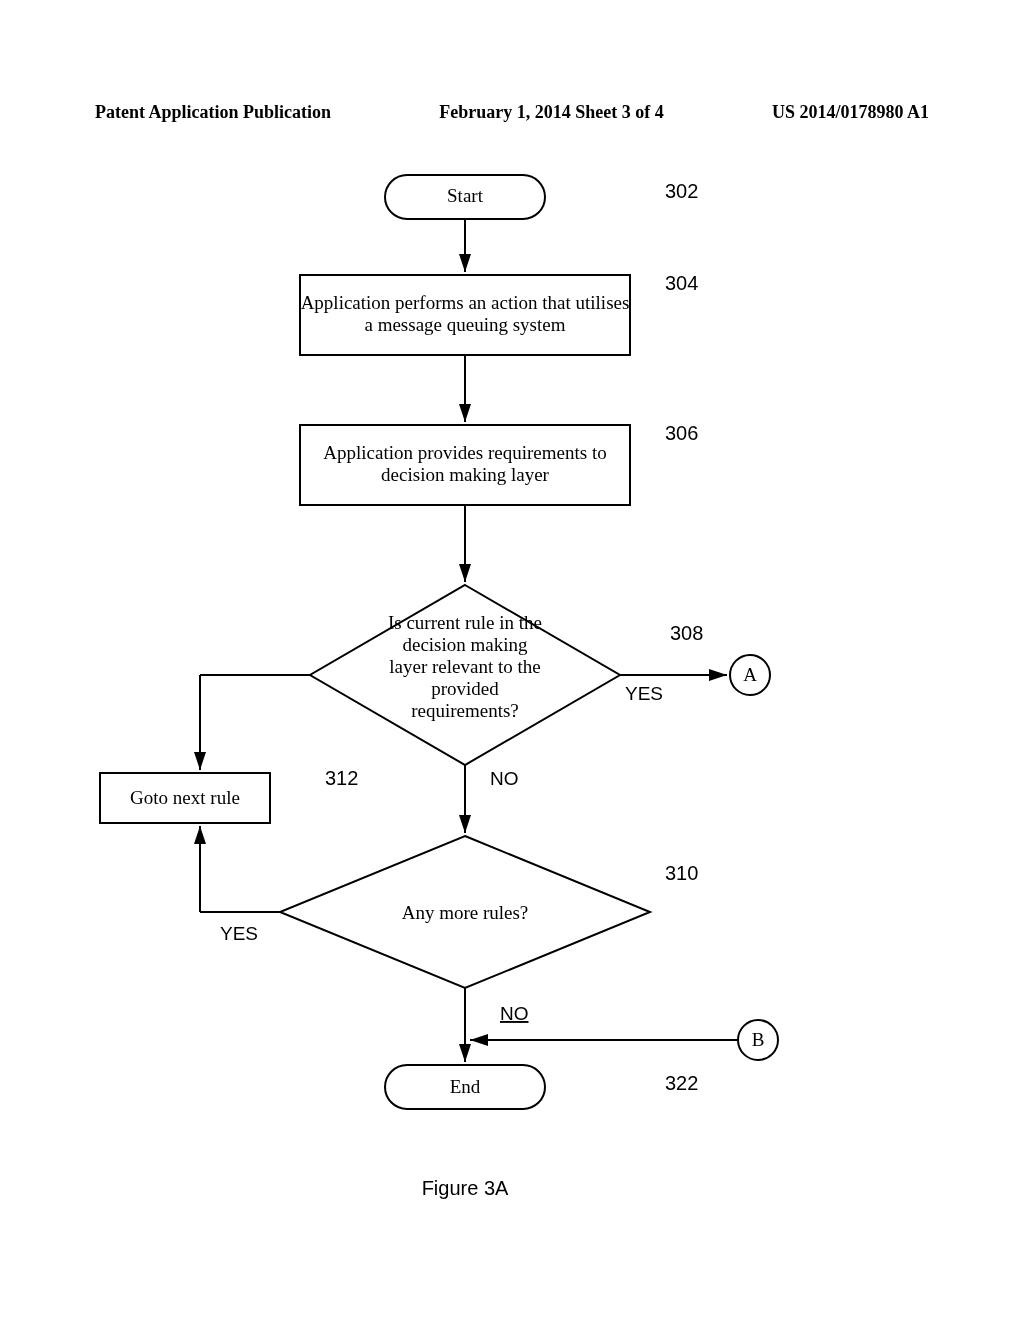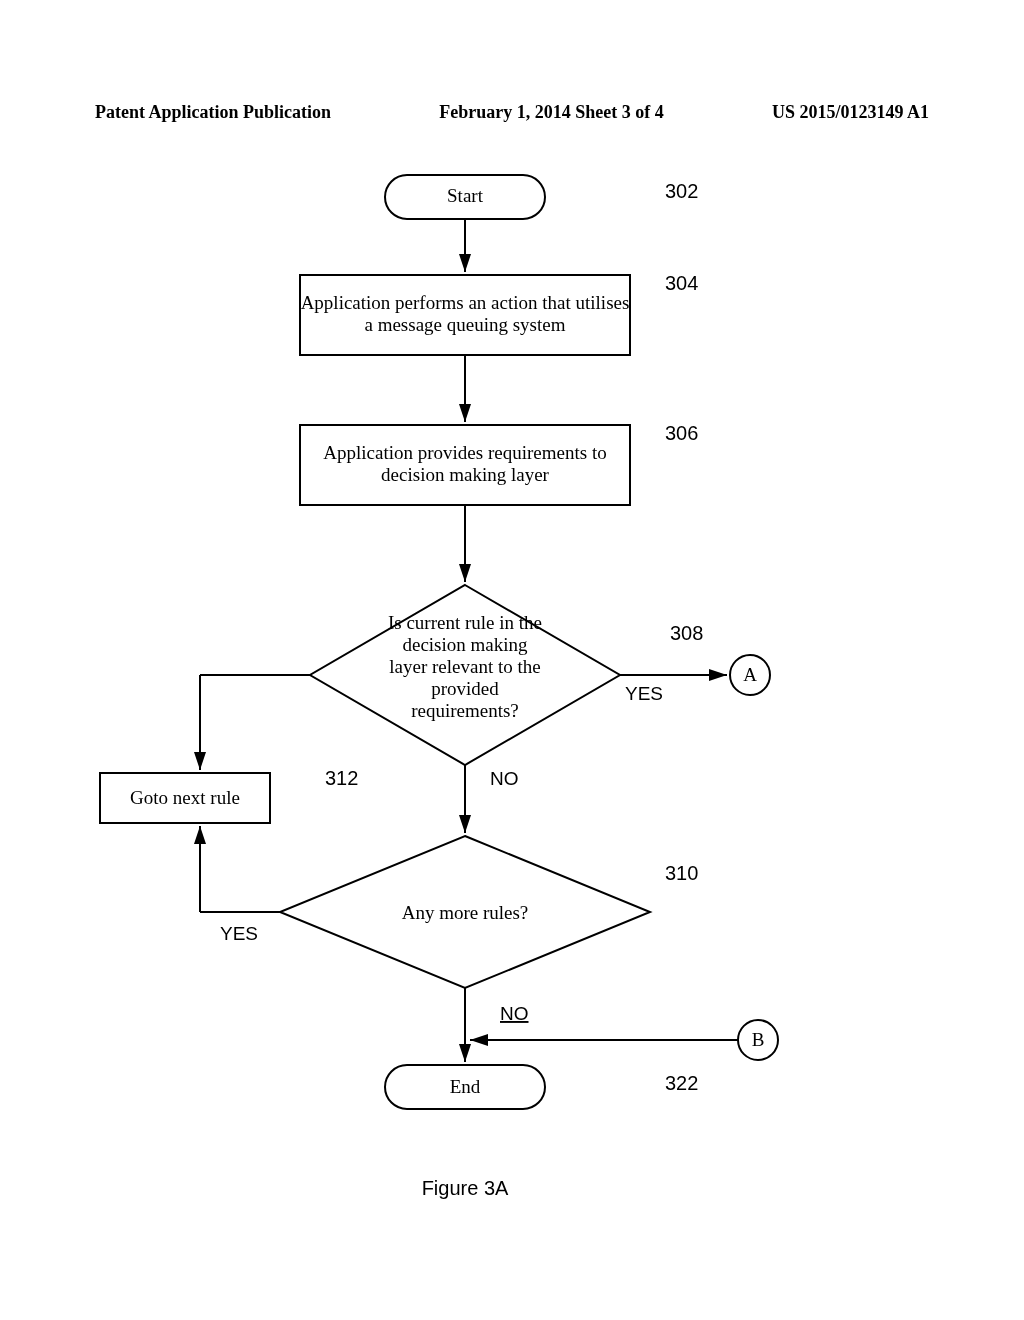--- a/index.html
+++ b/index.html
@@ -45,21 +45,21 @@
     font-size: 20px;
     text-anchor: middle;
   }
 </style>
 </head>
 <body>
 
 <div class="header">
   <span>Patent Application Publication</span>
   <span>February 1, 2014  Sheet 3 of 4</span>
-  <span>US 2015/0123149 A1</span>
+  <span>US 2014/0178980 A1</span>
 </div>
 
 <svg class="svg-container" width="1024" height="1320">
   <defs>
     <marker id="arrow" markerWidth="10" markerHeight="10" refX="9" refY="3" orient="auto">
       <path d="M0,0 L0,6 L9,3 z" fill="#000"></path>
     </marker>
   </defs>
 
   <g>

